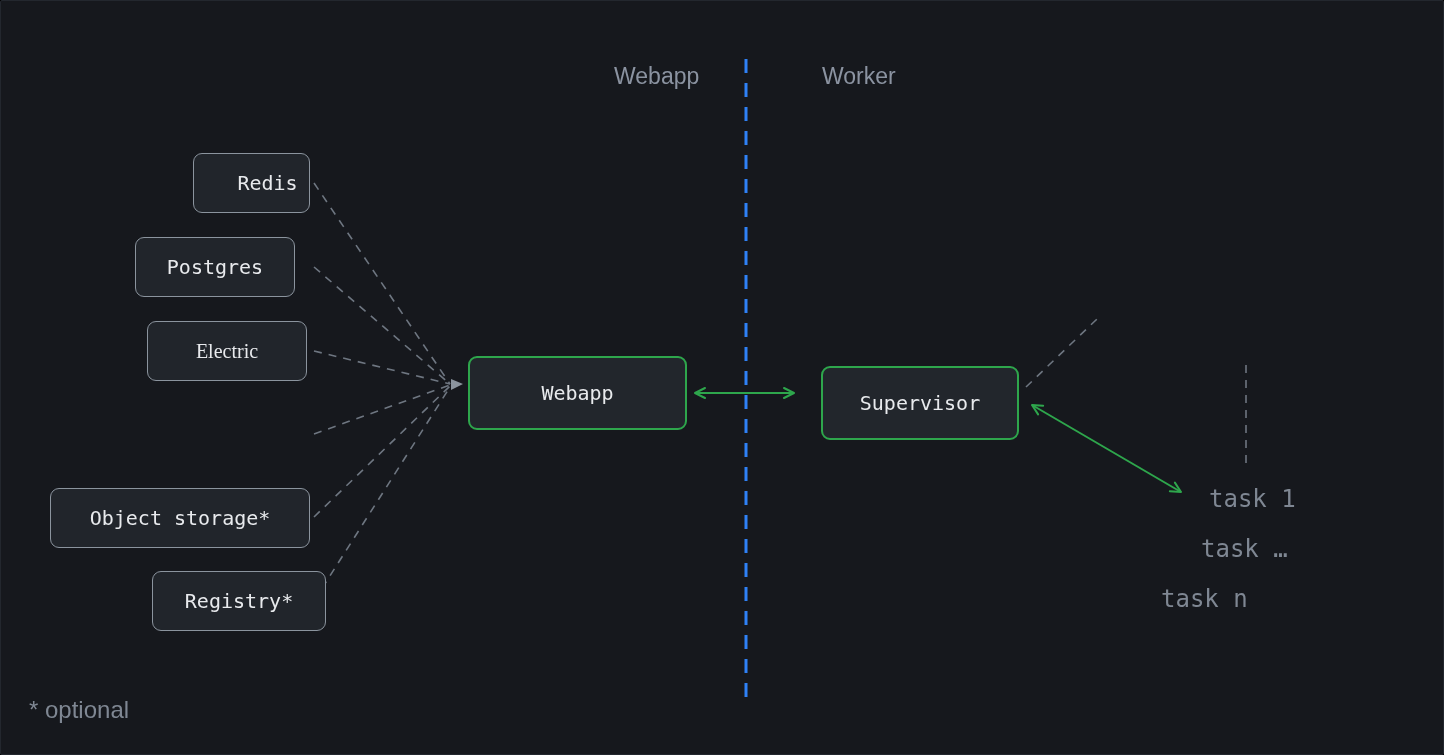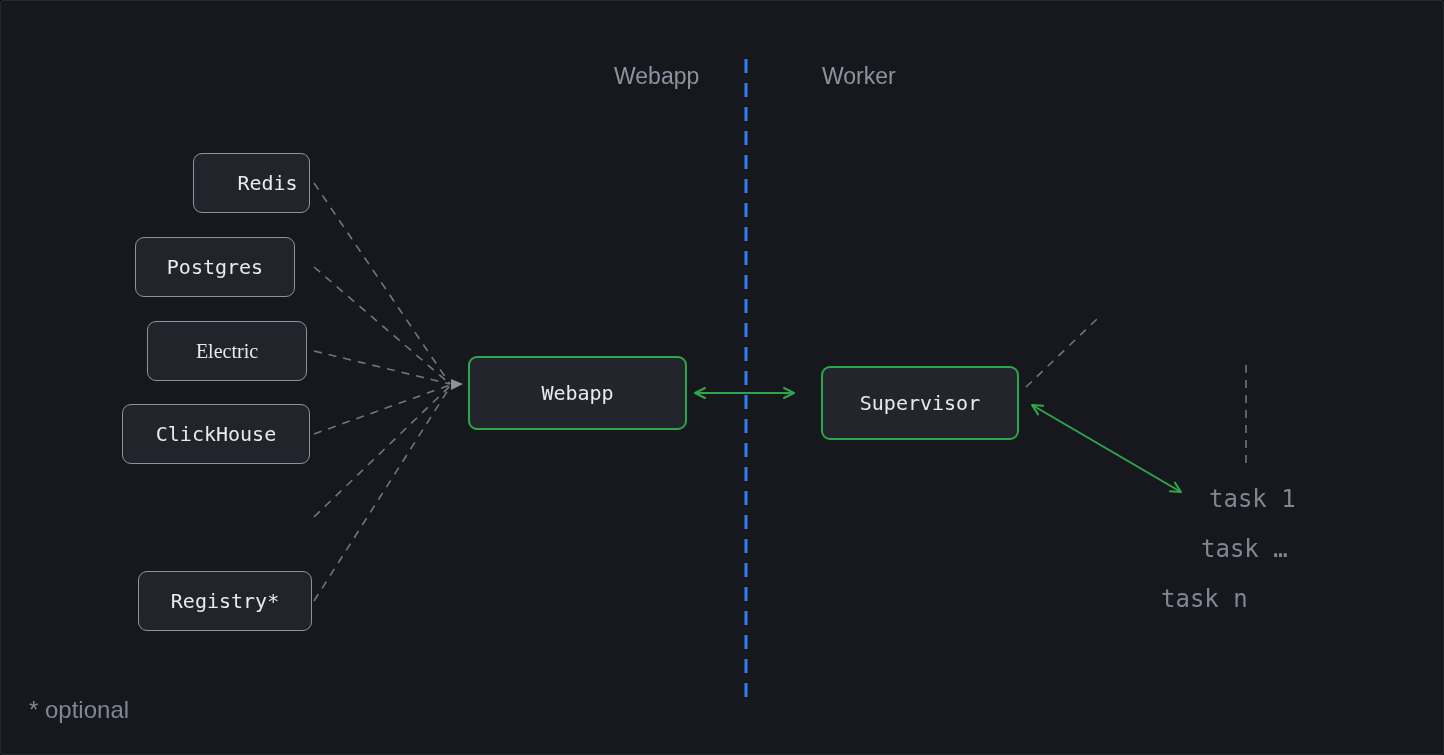--- a/index.html
+++ b/index.html
@@ -103,24 +103,24 @@
 
   <div class="node" style="left:192px; top:152px; width:117px; height:60px;padding-left:32px;">
     <span>Redis</span>
   </div>
   <div class="node" style="left:134px; top:236px; width:160px; height:60px;">
     <span>Postgres</span>
   </div>
   <div class="node" style="left:146px; top:320px; width:160px; height:60px;font-family:Liberation Serif, serif;">
     <span>Electric</span>
   </div>
-  <div class="node" style="left:121px; top:403px; width:188px; height:60px;">
-    <span>ClickHouse</span>
+  <div class="node" style="left:49px; top:487px; width:260px; height:60px;">
+    <span>Object storage*</span>
   </div>
-  <div class="node" style="left:137px; top:570px; width:174px; height:60px;">
+  <div class="node" style="left:151px; top:570px; width:174px; height:60px;">
     <span>Registry*</span>
   </div>
 
   <div class="node green" style="left:467px; top:355px; width:219px; height:74px;">
     <span>Webapp</span>
   </div>
   <div class="node green" style="left:802px; top:365px; width:198px; height:74px;margin-left:18px;">
     <span>Supervisor</span>
   </div>
 

